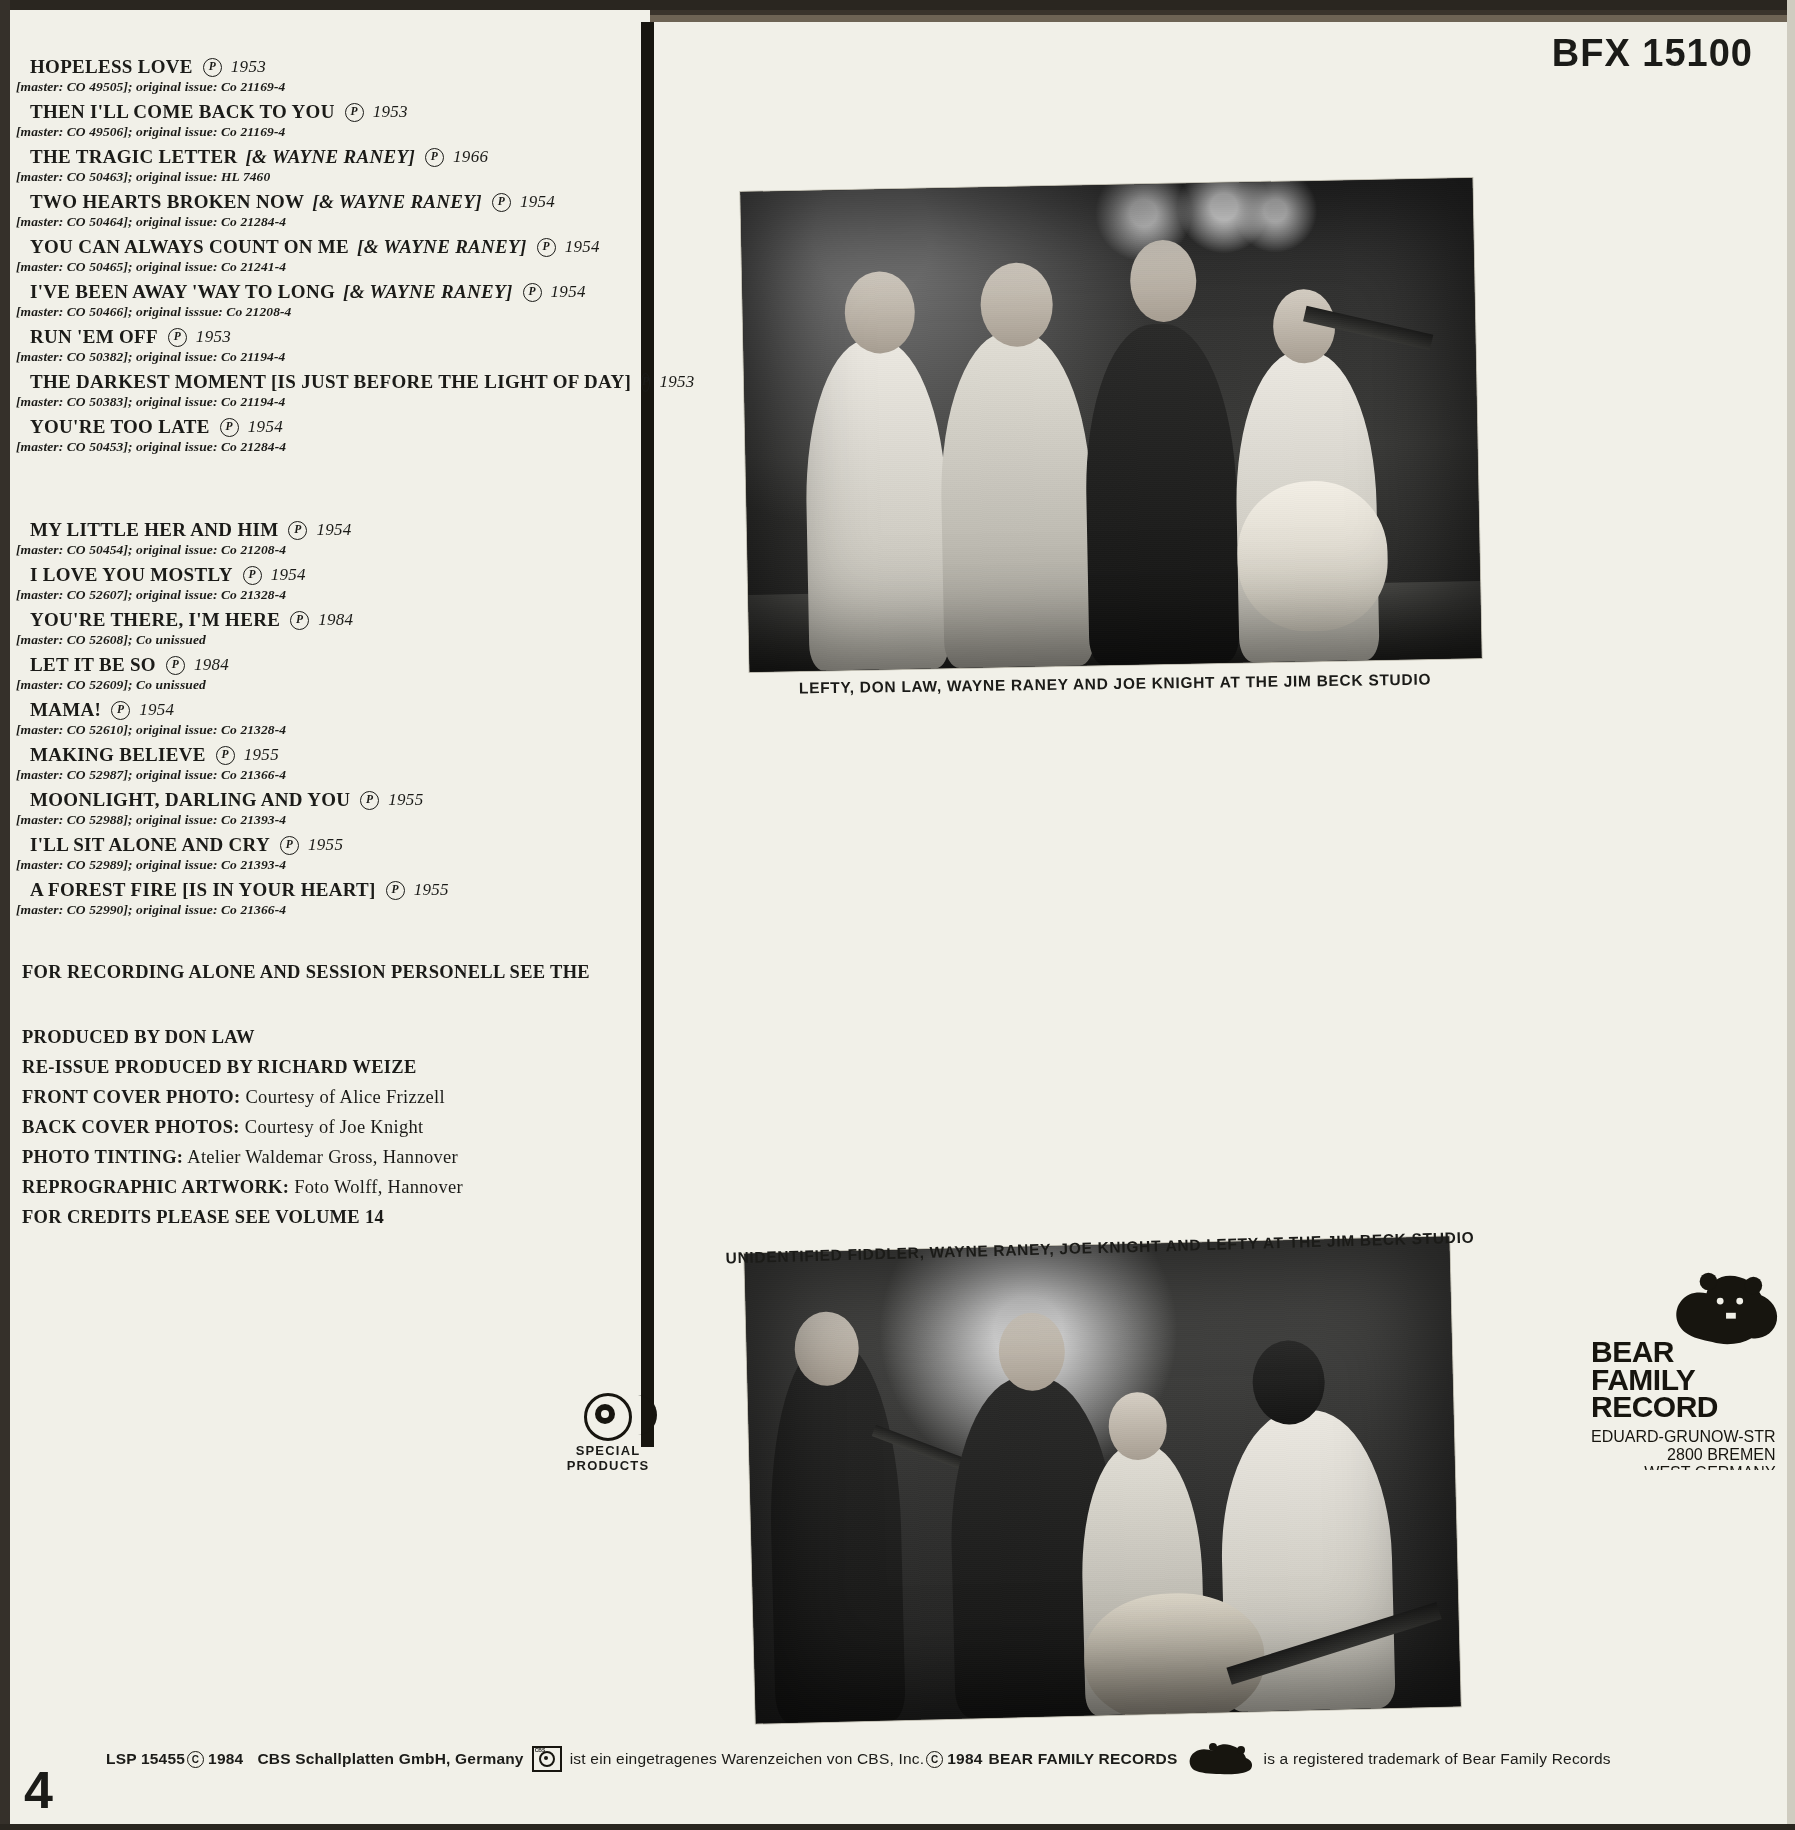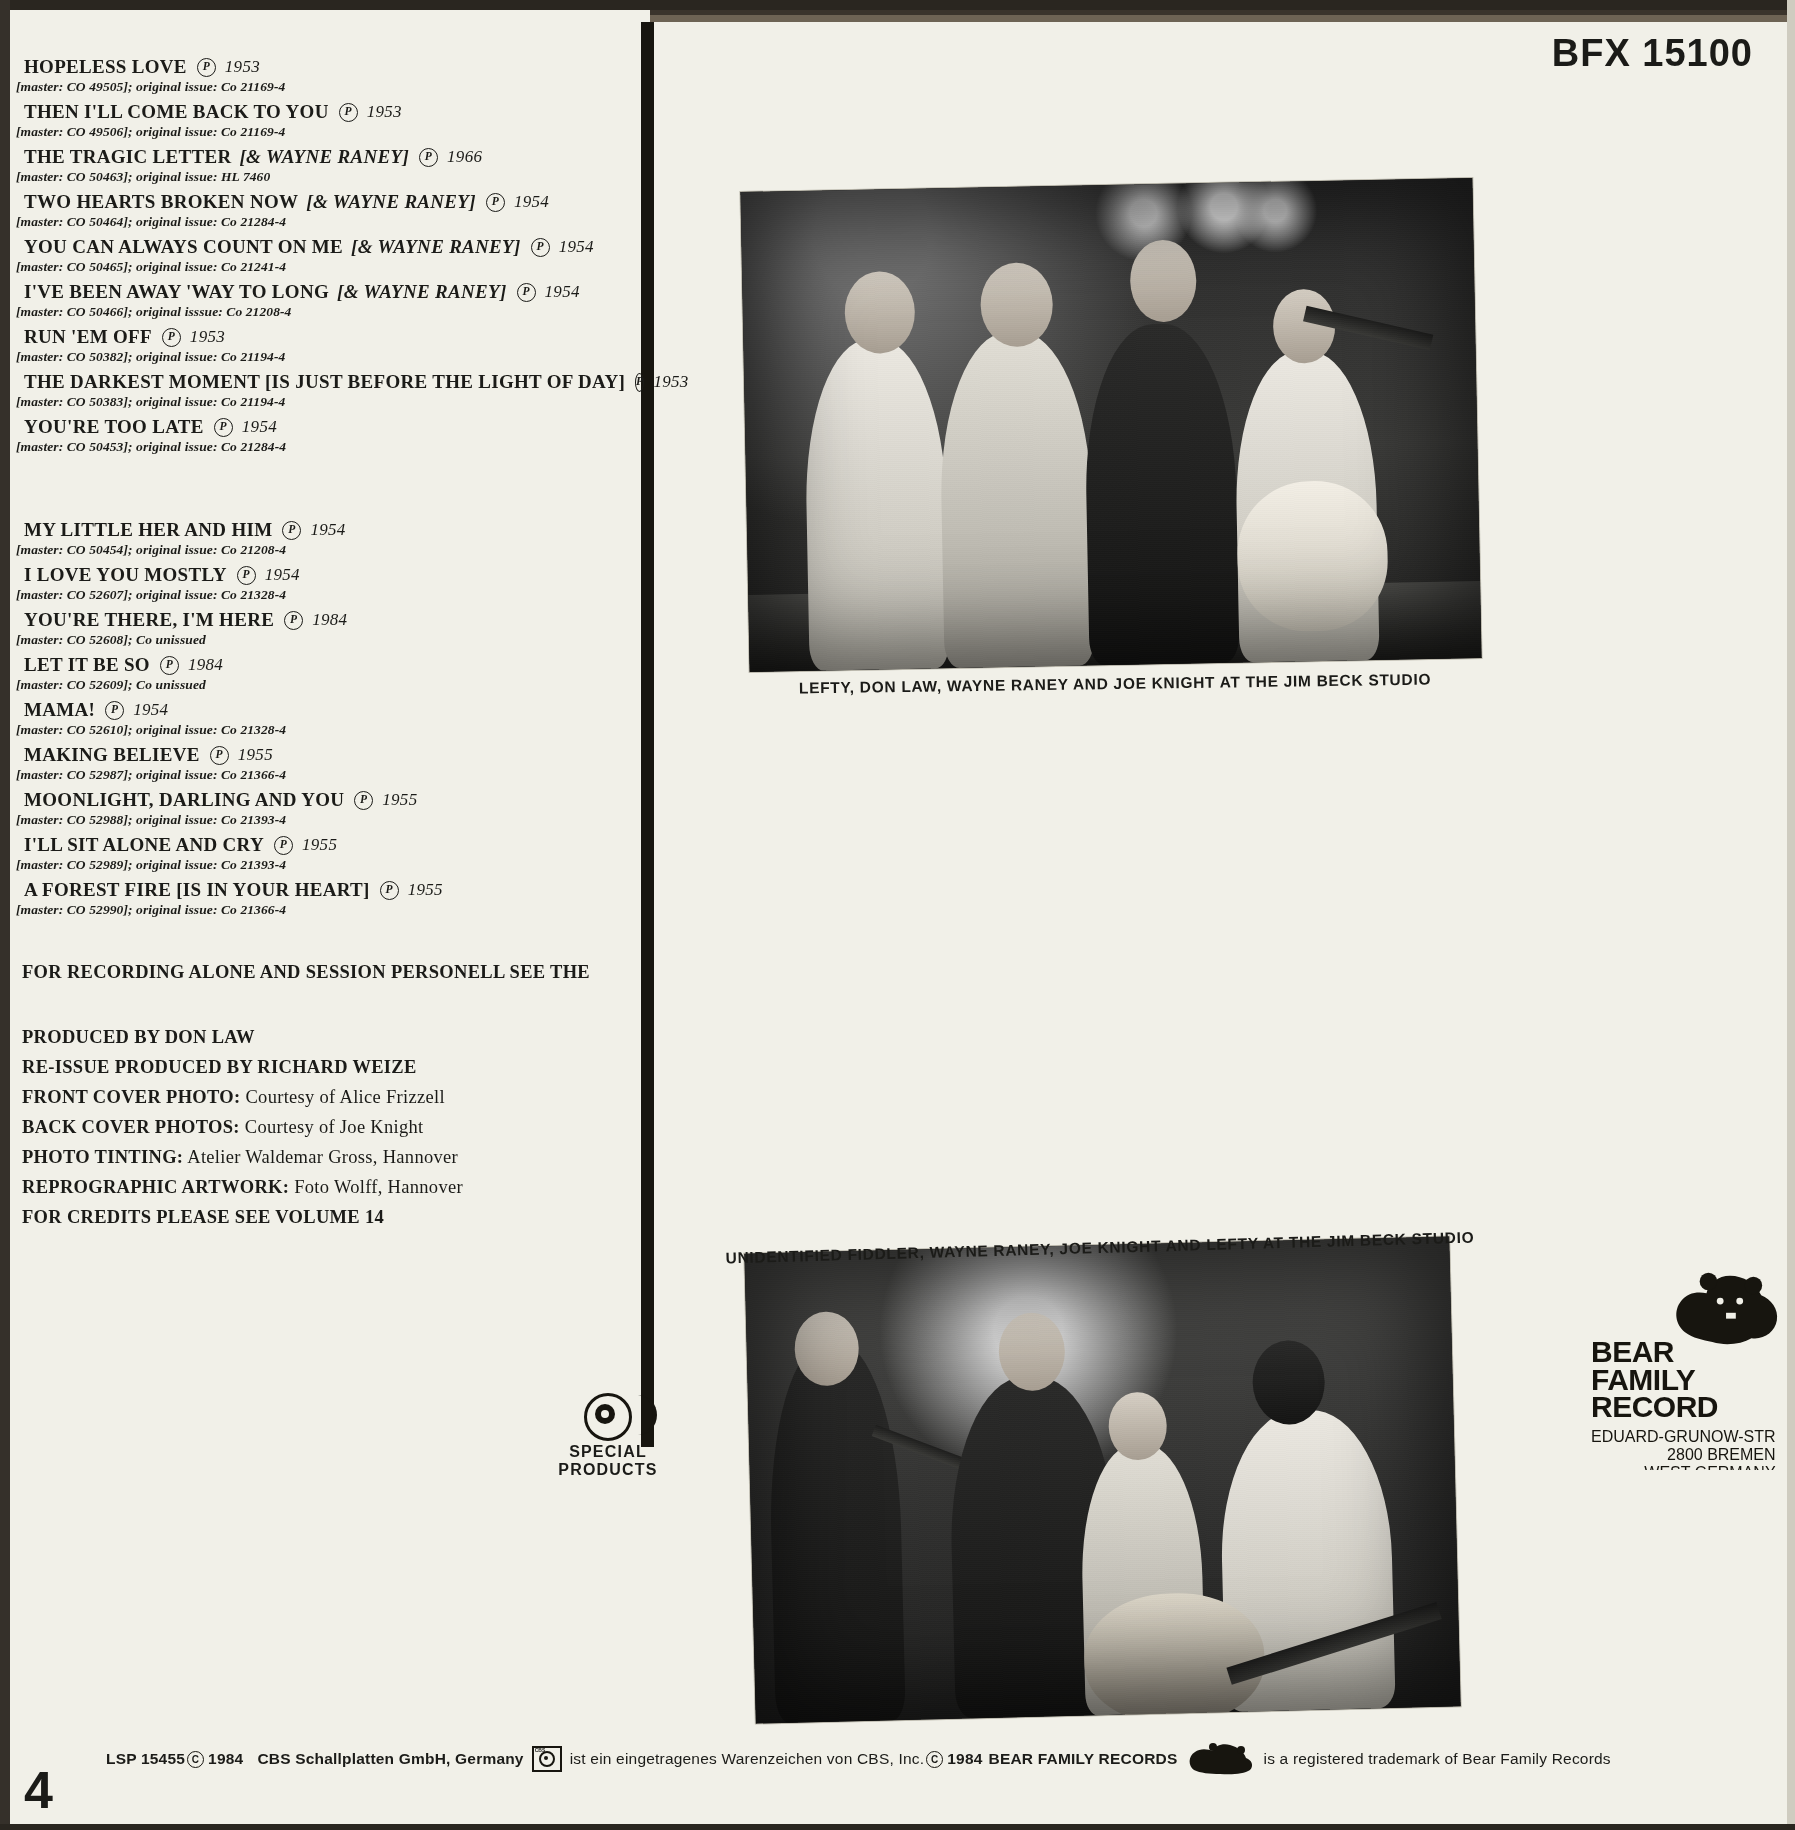--- a/index.html
+++ b/index.html
@@ -32,21 +32,21 @@
   }
   .side-head{
     font-size:20.5px;font-weight:bold;letter-spacing:.6px;
     margin:0 0 0 6px;
   }
   .side-head .yr{font-style:italic;font-weight:bold;}
   .tracks{margin:16px 0 0 0;padding:0;list-style:none;}
   .tr{margin:0 0 0 0;}
   .tr-title{
     font-size:19px;font-weight:bold;letter-spacing:.3px;
-    margin:0 0 0 14px;white-space:nowrap;
+    margin:0 0 0 20px;white-space:nowrap;
     display:flex;align-items:center;
   }
   .tr-title .alt{font-style:italic;font-weight:bold;}
   .pmark{
     display:inline-flex;align-items:center;justify-content:center;
     width:17px;height:17px;border:1.4px solid #1b1b18;border-radius:50%;
     font-size:11.5px;font-style:italic;font-family:"Liberation Serif",serif;
     margin:0 9px 0 10px;line-height:1;font-weight:bold;
   }
   .yr{font-style:italic;font-size:17px;font-weight:normal;}
@@ -106,21 +106,21 @@
   .vign{position:absolute;inset:0;box-shadow:inset 0 0 90px 26px rgba(0,0,0,.55);}
   .grain{position:absolute;inset:0;opacity:.22;
     background-image:repeating-linear-gradient(0deg, rgba(255,255,255,.06) 0 1px, rgba(0,0,0,.06) 1px 2px);}
 
   
   .cbs{position:absolute;left:543px;top:1383px;width:110px;text-align:center;}
   .cbs-eye{width:42px;height:42px;border-radius:50%;border:3px solid #17150f;margin:0 auto;position:relative;}
   .cbs-eye:before{content:"";position:absolute;left:8px;top:8px;width:20px;height:20px;border-radius:50%;background:#17150f;}
   .cbs-eye:after{content:"";position:absolute;left:14px;top:14px;width:8px;height:8px;border-radius:50%;background:#f1f0e8;}
   .cbs-swoosh{position:absolute;left:66px;top:2px;width:34px;height:40px;border-right:4px solid #17150f;border-radius:0 70% 70% 0;}
-  .cbs-txt{font-family:"Liberation Sans",sans-serif;font-size:16px;font-weight:bold;letter-spacing:1.2px;margin-top:6px;}
+  .cbs-txt{font-family:"Liberation Sans",sans-serif;font-size:13px;font-weight:bold;letter-spacing:1.2px;margin-top:6px;}
 
   
   .bf{position:absolute;right:-8px;top:1250px;width:210px;height:210px;overflow:hidden;}
   .bf-txt{position:absolute;left:6px;top:78px;font-family:"Liberation Sans",sans-serif;font-weight:bold;
     font-size:30px;line-height:.92;letter-spacing:-.5px;color:#17150f;}
   .bf-sub{position:absolute;left:6px;top:168px;font-family:"Liberation Sans",sans-serif;font-size:16px;
     line-height:1.12;font-weight:normal;color:#17150f;text-align:right;}
   .bear{position:absolute;left:84px;top:2px;width:118px;height:84px;}
 
   

